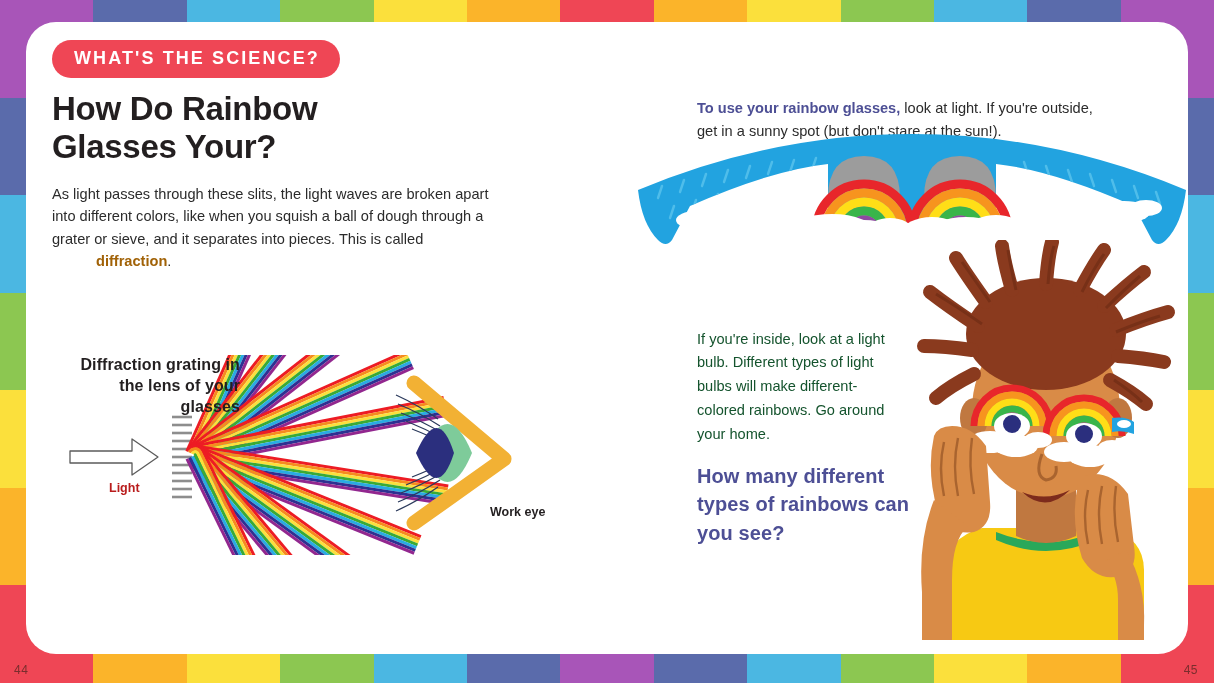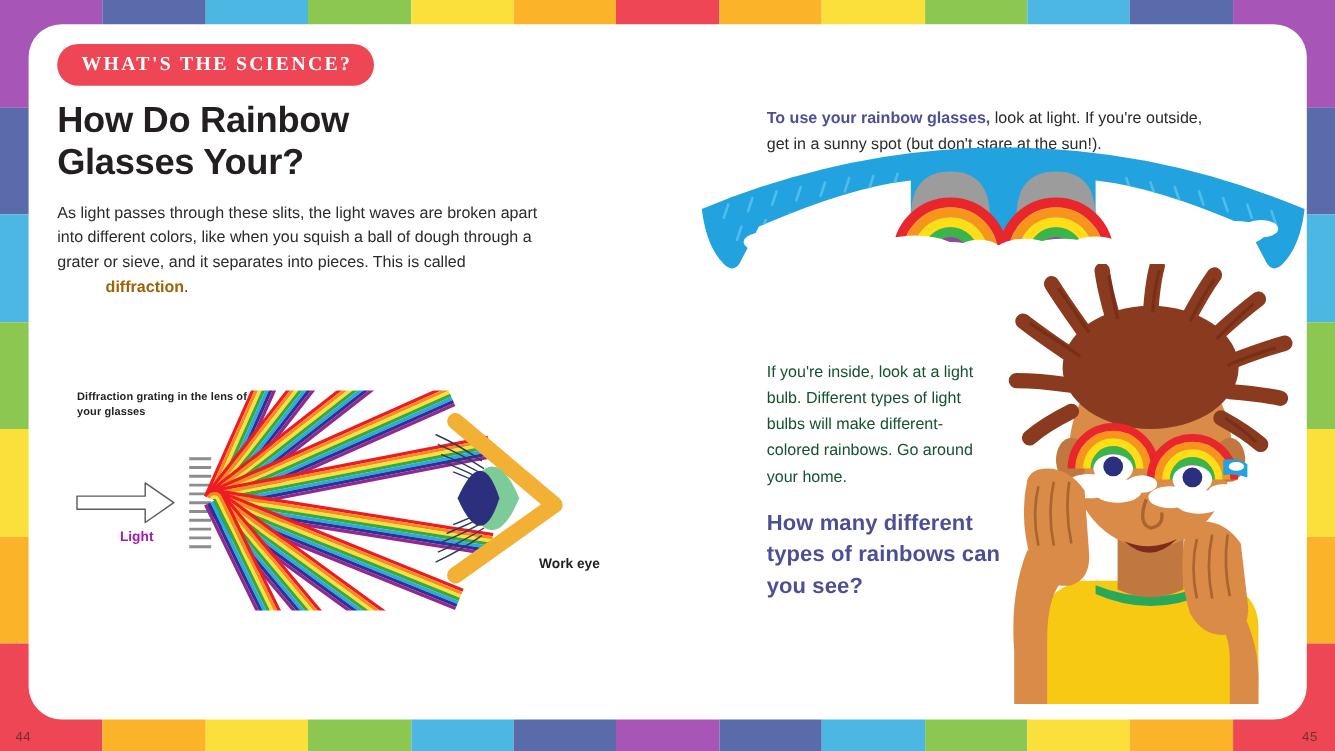--- a/index.html
+++ b/index.html
@@ -32,41 +32,41 @@
   .page-num-left{left:14px;}
   .page-num-right{right:16px;}
 
   
   .left-page{position:absolute;left:52px;top:40px;width:500px;height:600px;}
 
   .badge{
     display:inline-block;background:#ef4655;color:#fff;
     font-size:18px;font-weight:bold;letter-spacing:2.1px;
     padding:8px 20px 9px 22px;border-radius:20px;
-    font-family:Liberation Serif, serif;
+    font-family:Liberation Sans, sans-serif;
   }
   .headline{
     margin:12px 0 0 0;font-size:33px;line-height:1.16;font-weight:bold;
     color:#231f20;letter-spacing:-.3px;max-width:330px;
   }
   .body-p{
     margin:16px 0 0 0;font-size:14.6px;line-height:1.55;color:#2b2b2b;
     max-width:440px;
   }
   .body-p b{font-weight:bold;color:#a16207;margin-left:44px;}
 
   
   .fig-diffraction{position:absolute;left:62px;top:355px;width:500px;height:200px;}
   .fig-caption{
-    position:absolute;left:8px;top:0;width:170px;text-align:left;
-    font-size:10px;line-height:1.3;color:#231f20;font-weight:bold;
+    position:absolute;left:8px;top:0;width:170px;text-align:right;
+    font-size:16px;line-height:1.3;color:#231f20;font-weight:bold;
     font-family:"Liberation Sans",sans-serif;letter-spacing:.1px;
   }
   .light-label{
-    position:absolute;left:10px;top:126px;font-size:12.5px;font-weight:bold;color:#a21caf;padding-left:37px;
+    position:absolute;left:10px;top:126px;font-size:12.5px;font-weight:bold;color:#b91c1c;padding-left:37px;
   }
   .eye-label{
     position:absolute;left:428px;top:150px;font-size:12.5px;font-weight:bold;color:#231f20;
   }
   .rp-text-top{
     position:absolute;left:697px;top:82px;width:418px;
     font-size:14.6px;line-height:1.62;color:#2b2b2b;
   }
   .rp-lead{color:#4d4f95;font-weight:bold;}
   .rp-text-mid{

